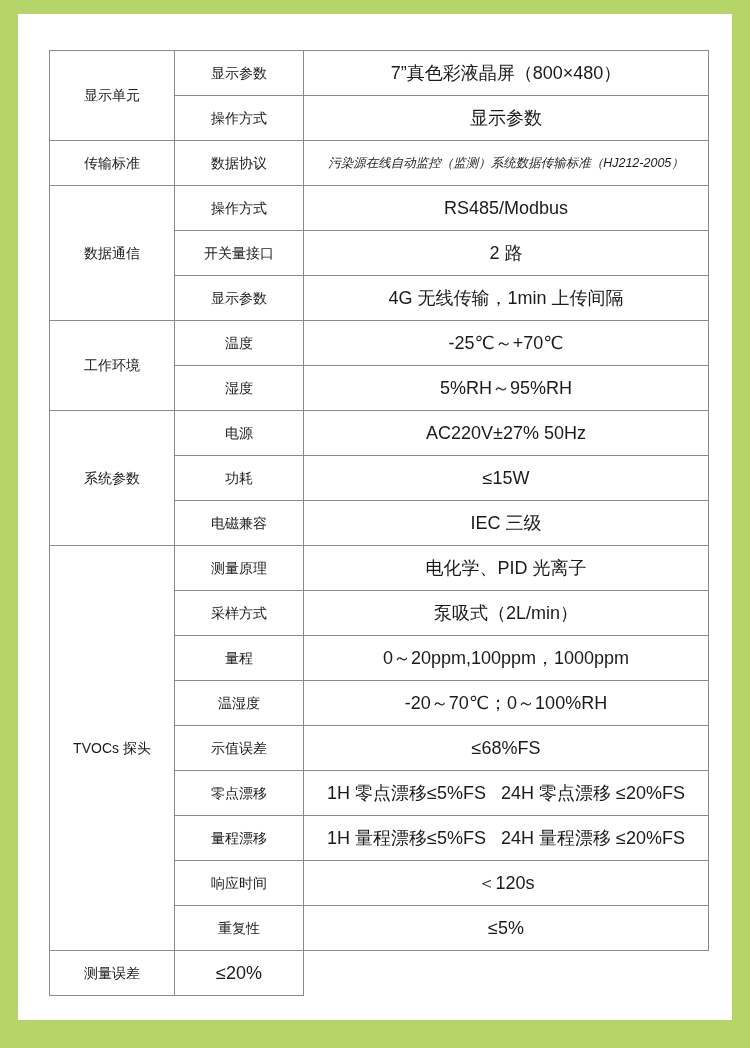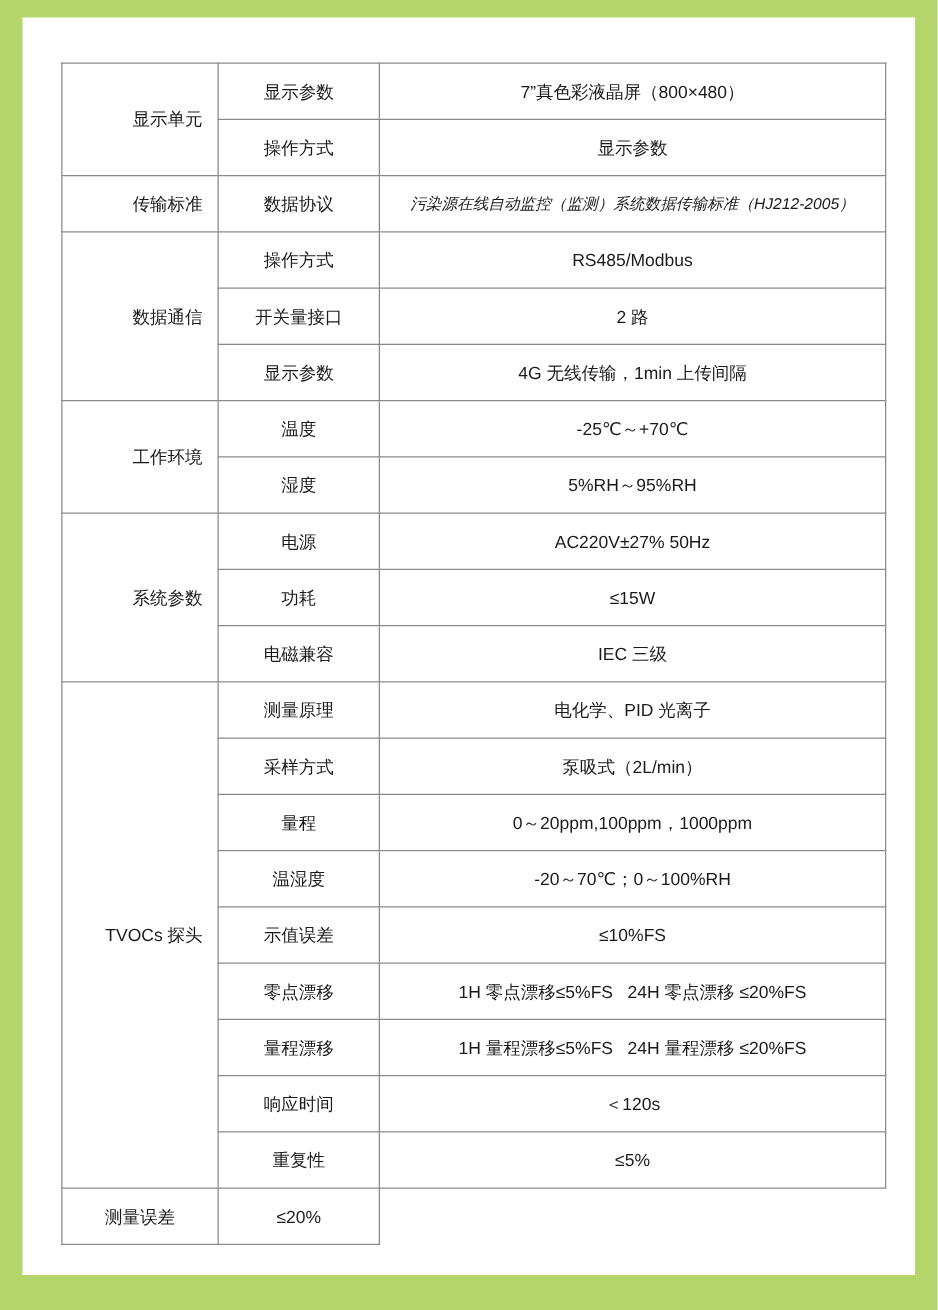--- a/index.html
+++ b/index.html
@@ -36,28 +36,27 @@
     color: #1a1a1a;
     text-align: center;
     vertical-align: middle;
     padding: 0 12px;
     height: 44px;
     line-height: 1.35;
   }
   td.group-cell {
     width: 100px;
     font-size: 14px;
-    text-align: right;
   }
   td.param-cell {
     width: 104px;
     font-size: 14px;
   }
   td.value-cell {
-    font-size: 14px;
+    font-size: 18px;
   }
   td.value-cell.small {
     font-size: 12.5px;
     font-style: italic;
   }
 </style>
 </head>
 <body>
 
 <div class="page">
@@ -124,21 +123,21 @@
         <tr>
           <td class="param-cell">量程</td>
           <td class="value-cell">0～20ppm,100ppm，1000ppm</td>
         </tr>
         <tr>
           <td class="param-cell">温湿度</td>
           <td class="value-cell">-20～70℃；0～100%RH</td>
         </tr>
         <tr>
           <td class="param-cell">示值误差</td>
-          <td class="value-cell">≤10%FS</td>
+          <td class="value-cell">≤68%FS</td>
         </tr>
         <tr>
           <td class="param-cell">零点漂移</td>
           <td class="value-cell">1H 零点漂移≤5%FS&nbsp;&nbsp;&nbsp;24H 零点漂移 ≤20%FS</td>
         </tr>
         <tr>
           <td class="param-cell">量程漂移</td>
           <td class="value-cell">1H 量程漂移≤5%FS&nbsp;&nbsp;&nbsp;24H 量程漂移 ≤20%FS</td>
         </tr>
         <tr>

